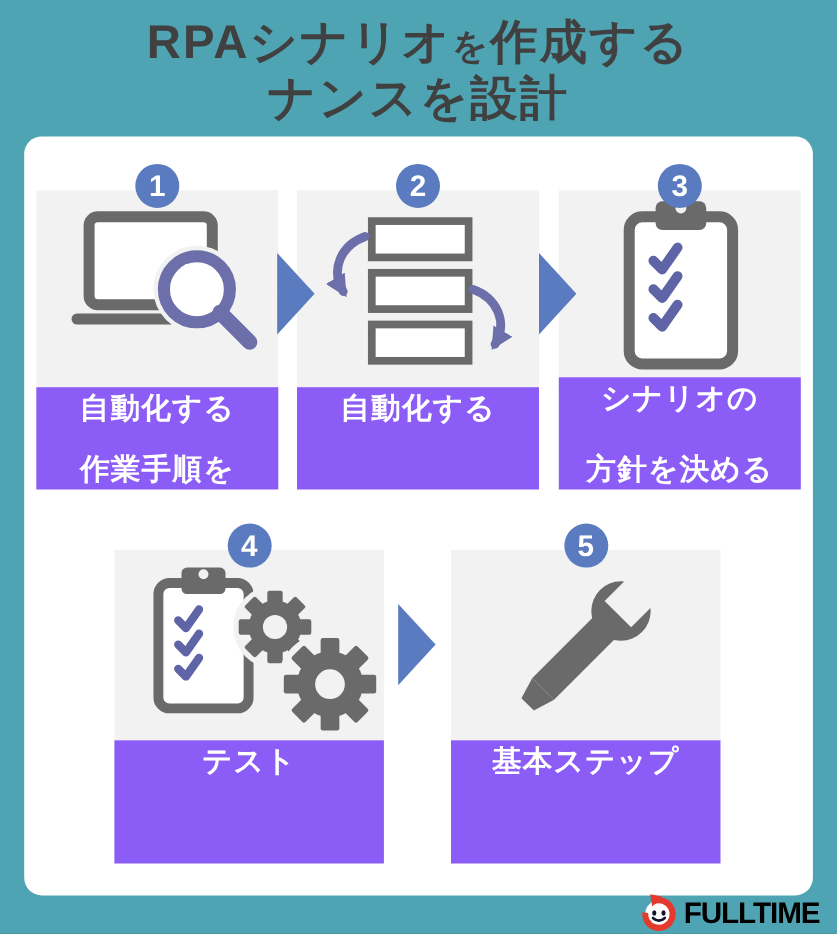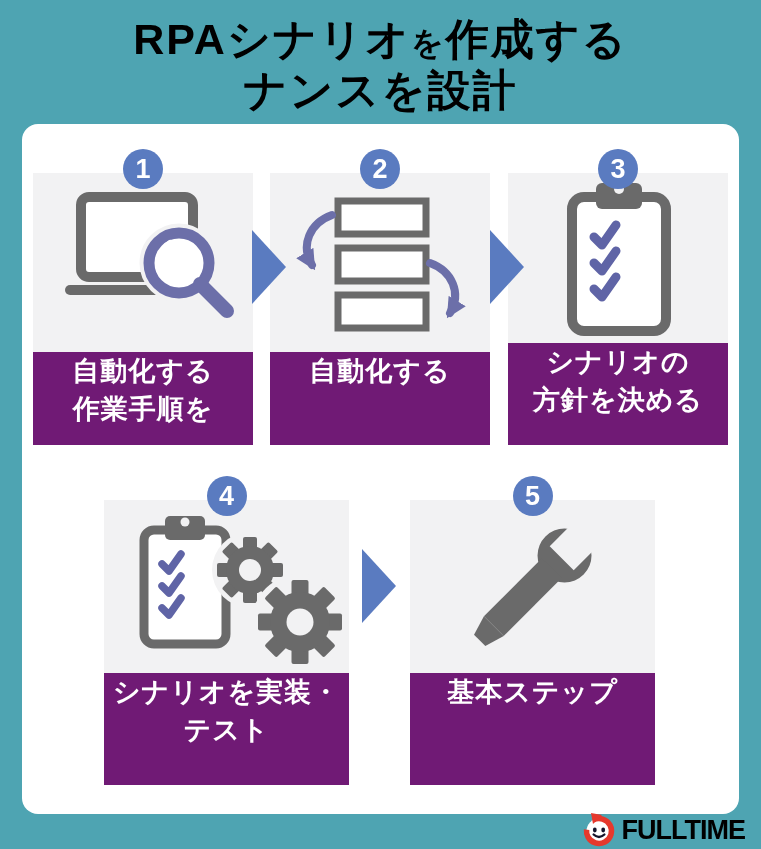--- a/index.html
+++ b/index.html
@@ -3,43 +3,43 @@
 <meta charset="utf-8">
 <style>
   html,body{margin:0;padding:0;background:#333;}
   .canvas{
     position:relative;width:761px;height:849px;overflow:hidden;
     background:#4EA4B2;
     font-family:"Liberation Sans","DejaVu Sans",sans-serif;
   }
   .title{
     position:absolute;top:14px;left:0;right:0;
-    text-align:center;color:#000000;font-weight:900;
+    text-align:center;color:#404040;font-weight:900;
     font-size:43px;line-height:1.18;letter-spacing:2px;
   }
   .title .small{font-size:32px;}
   .panel{
     position:absolute;left:22px;top:124px;width:717px;height:690px;
     background:#fff;border-radius:16px;
   }
   .card{position:absolute;}
   .num{
     position:absolute;left:50%;transform:translateX(-50%);top:-24px;
     width:40px;height:40px;border-radius:50%;background:#5A7BC0;
     color:#fff;font-weight:700;font-size:27px;line-height:40px;text-align:center;
     z-index:3;
   }
   .iconbox{
     position:absolute;left:0;top:0;right:0;background:#F2F2F3;
   }
   .iconbox svg{display:block;}
   .lbl{
-    position:absolute;left:0;right:0;bottom:0;background:#701a75;
+    position:absolute;left:0;right:0;bottom:0;background:#8b5cf6;
     color:#fff;font-weight:700;text-align:center;
-    display:flex;flex-direction:column;justify-content:flex-start;
+    display:flex;flex-direction:column;justify-content:space-between;
     font-size:27px;line-height:38px;letter-spacing:1px;
   }
   .tri{
     position:absolute;width:0;height:0;z-index:2;
     border-top:37px solid transparent;border-bottom:37px solid transparent;
     border-left:34px solid #5A7BC0;
   }
   .logo{
     position:absolute;top:812px;right:16px;height:36px;
     display:flex;align-items:center;gap:5px;
@@ -151,21 +151,20 @@
               <rect x="154" y="113.5" width="84" height="17" rx="2" transform="rotate(45 196 122)"></rect>
               <rect x="154" y="113.5" width="84" height="17" rx="2" transform="rotate(90 196 122)"></rect>
               <rect x="154" y="113.5" width="84" height="17" rx="2" transform="rotate(135 196 122)"></rect>
               <circle cx="196" cy="122" r="30"></circle>
             </g>
             <circle cx="196" cy="122" r="13.5" fill="#F2F2F3"></circle>
           </g>
         </svg>
       </div>
       <div class="lbl" style="height:112px;">
-        <div>シナリオを実装・</div>
         <div>テスト</div>
       </div>
     </div>
 
     <div class="card" style="left:388px;top:376px;width:245px;height:285px;">
       <div class="num">5</div>
       <div class="iconbox" style="height:173px;">
         <svg width="245" height="173" viewBox="0 0 245 173">
           <g transform="rotate(45 122 88)">
             <circle cx="122" cy="42" r="27" fill="#6A6A6A"></circle>

